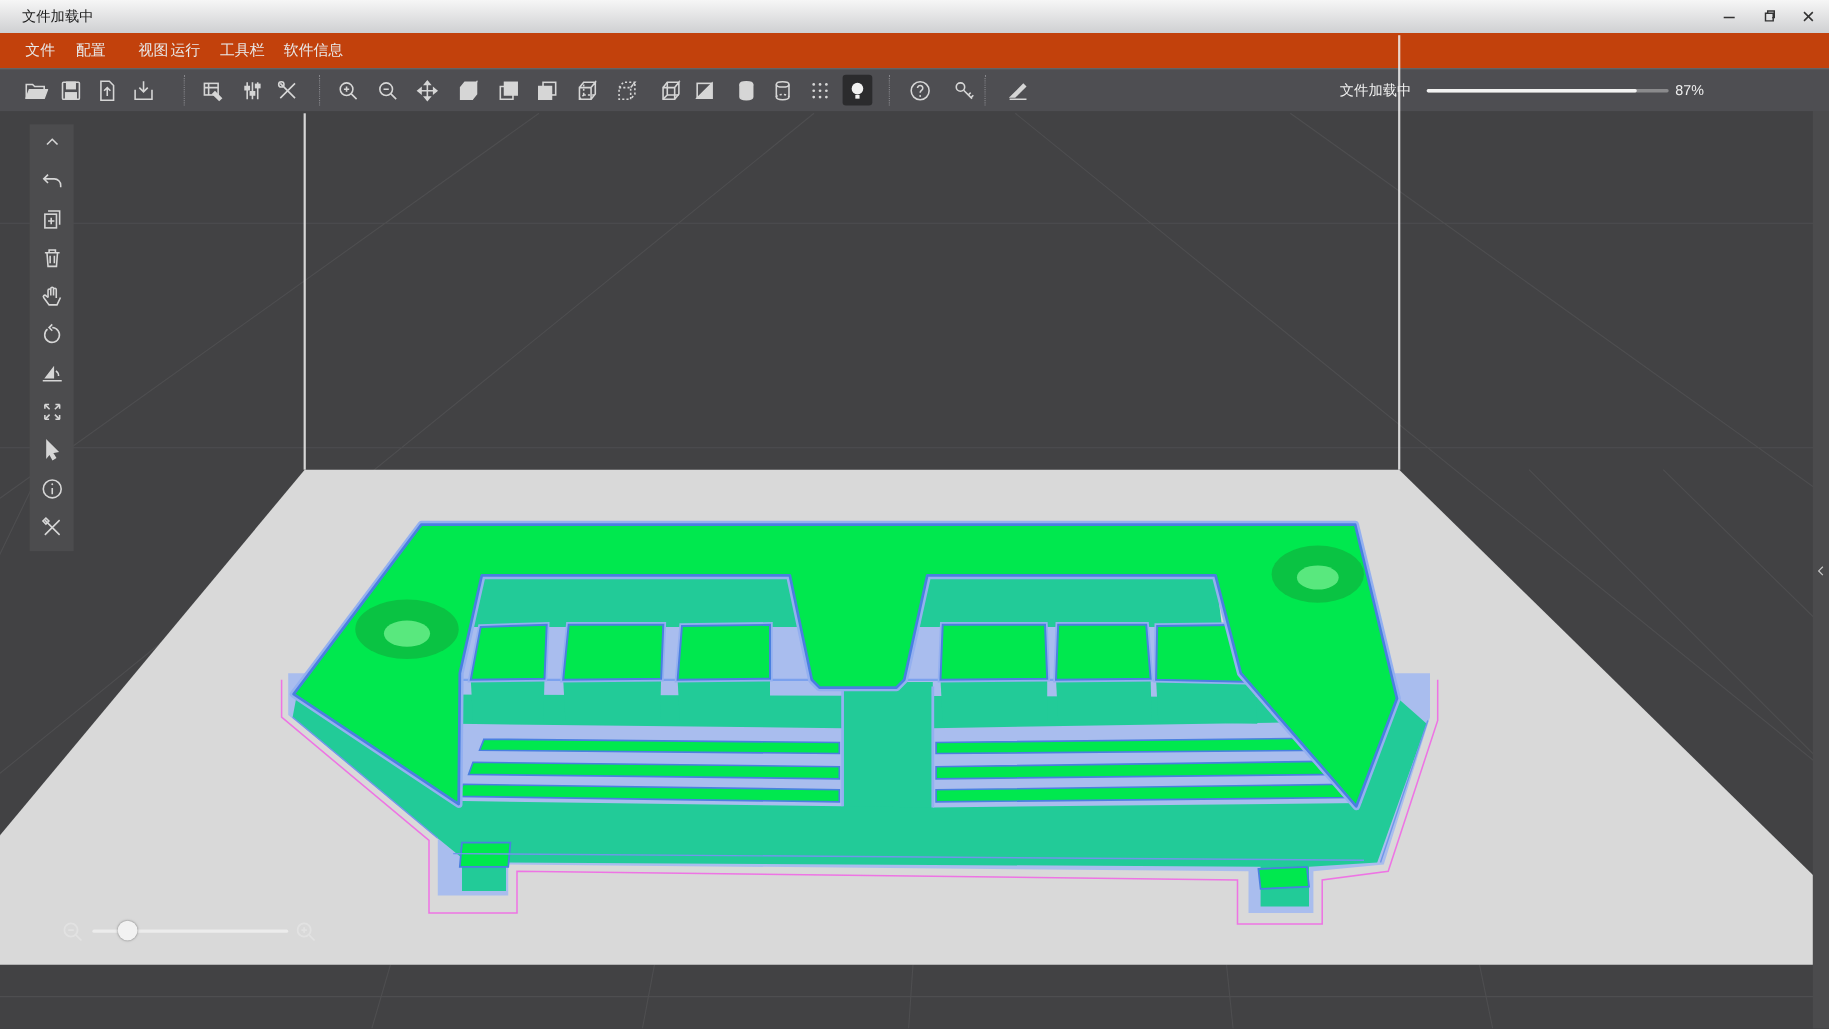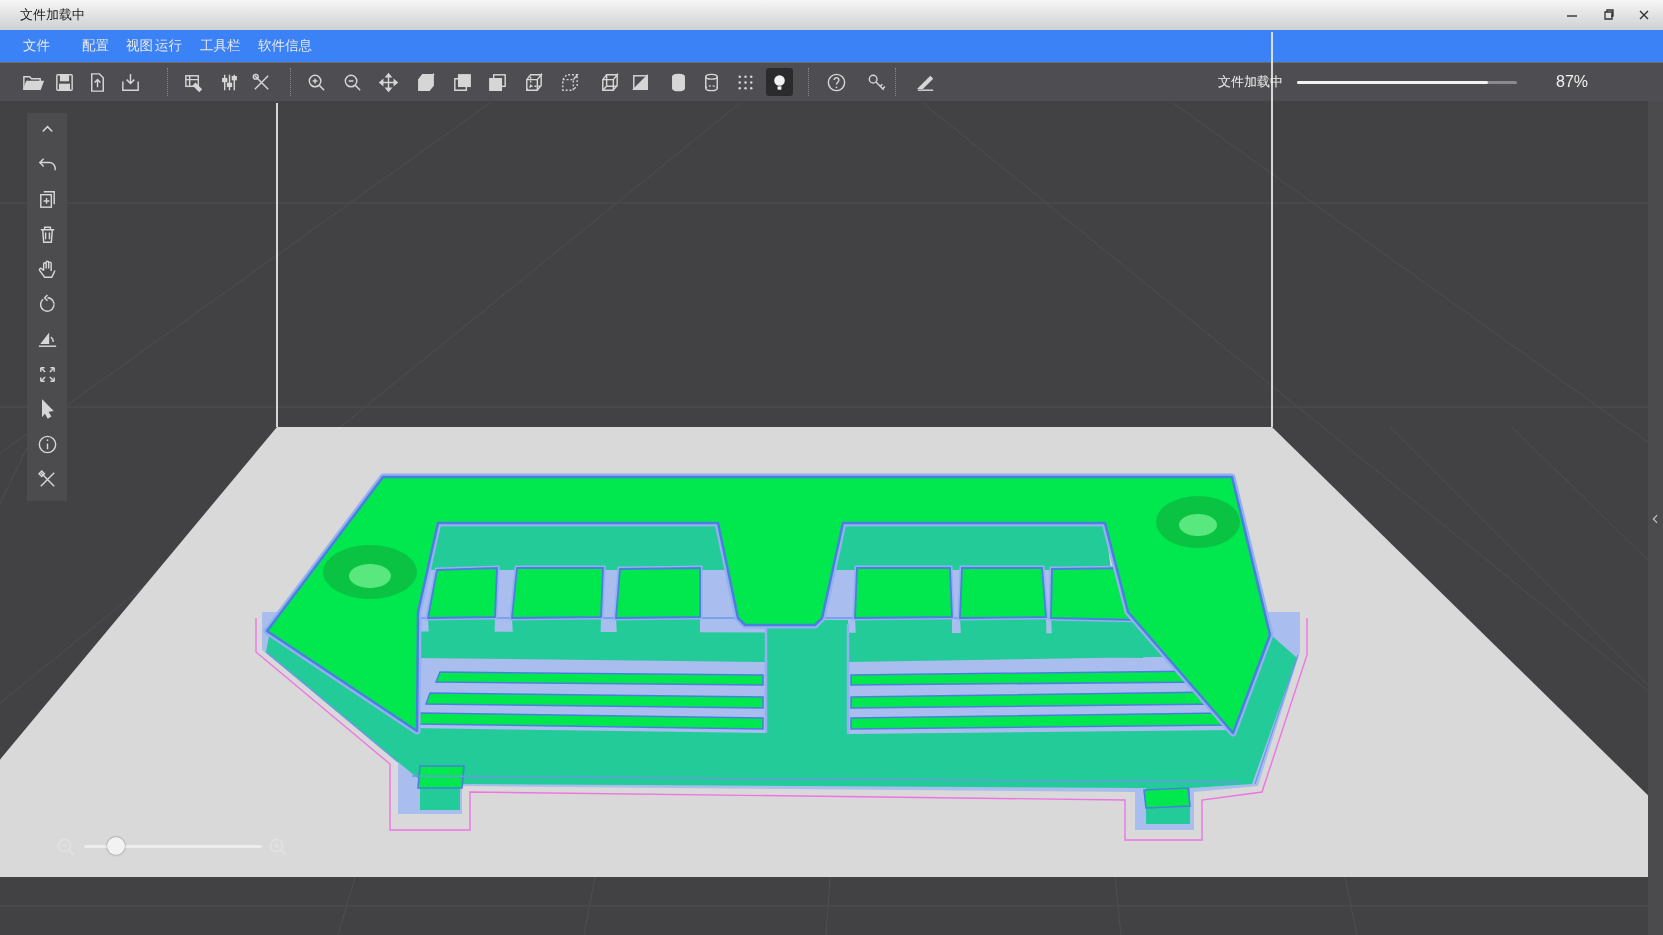--- a/index.html
+++ b/index.html
@@ -6,32 +6,32 @@
     --bg:#424244; --bed:#d9d9d9; --top:#00e84e; --wall:#22cb98; --base:#a9bdee;
     --outline:#4a7fe0; --halo:#94b0f0; --brim:#ee74e4; --ico:#d6d6d6;
   }
   html,body{margin:0;padding:0;width:1663px;height:935px;overflow:hidden;
     background:var(--bg);font-family:"Liberation Sans",sans-serif;}
   .titlebar{position:absolute;left:0;top:0;width:1663px;height:30px;
     background:linear-gradient(#f6f6f6,#cfd0d2);border-bottom:1px solid #9a9a9a;z-index:10;}
   .title-text{position:absolute;left:20px;top:0;line-height:30px;font-size:13px;color:#1c1c1c;}
   .win-controls{position:absolute;right:8px;top:0;height:30px;display:flex;align-items:center;gap:14px;}
   .win-btn{width:22px;height:22px;display:flex;align-items:center;justify-content:center;cursor:default;}
-  .menubar{position:absolute;left:0;top:30px;width:1663px;height:32px;background:#3b82f6;z-index:10;}
+  .menubar{position:absolute;left:0;top:30px;width:1663px;height:32px;background:#c2410c;z-index:10;}
   .menu-item{position:absolute;top:0;line-height:32px;font-size:13.5px;color:#e8e8e8;cursor:default;}
   .toolbar{position:absolute;left:0;top:62px;width:1663px;height:38px;background:#4e4e52;
     border-top:1px solid #6a6a6d;z-index:10;}
   .tool-icon{position:absolute;top:5px;width:27px;height:28px;display:flex;align-items:center;
     justify-content:center;border-radius:3px;}
   .tool-icon.active{background:#2b2b2d;}
   .tool-sep{position:absolute;top:5px;height:28px;border-left:1px dotted #85858a;width:0;}
   .pg-label{position:absolute;left:1218px;top:0;line-height:38px;font-size:13px;color:#f0f0f0;}
   .pg-track{position:absolute;left:1297px;top:18px;width:220px;height:3px;background:#8a8a8c;border-radius:2px;}
   .pg-fill{height:3px;background:#f2f2f2;border-radius:2px;}
-  .pg-pct{position:absolute;left:1523px;top:0;line-height:38px;font-size:16px;color:#f0f0f0;margin-left:33px;}
+  .pg-pct{position:absolute;left:1523px;top:0;line-height:38px;font-size:13px;color:#f0f0f0;}
   .viewport{position:absolute;left:0;top:100px;width:1663px;height:835px;}
   svg.scene{position:absolute;left:0;top:0;}
   .grid{stroke:#4e4e50;stroke-width:1;fill:none;}
   .c-bg{fill:var(--bg);} .c-bed{fill:var(--bed);} .c-top{fill:var(--top);}
   .c-wall{fill:var(--wall);} .c-base{fill:var(--base);} .s-halo{stroke:var(--halo);}
   .left-tools{position:absolute;left:27px;top:13px;width:40px;background:#4c4c4e;
     display:flex;flex-direction:column;align-items:center;padding:4px 0 10px 0;gap:11px;z-index:5;}
   .side-icon{width:24px;height:24px;display:flex;align-items:center;justify-content:center;}
   .right-strip{position:absolute;right:0;top:0;width:15px;height:835px;background:#4b4b4d;z-index:5;}
   .right-chevron{position:absolute;right:1px;top:408px;width:13px;height:22px;}
@@ -61,21 +61,21 @@
     <span class="win-btn">
       <svg width="14" height="14" viewBox="0 0 14 14">
           <path d="M3 3l8 8M11 3l-8 8" stroke="#333" stroke-width="1.4" fill="none"></path>
         </svg>
     </span>
   </div>
 </div>
 
 <div class="menubar" id="menubar">
     <span class="menu-item" style="left: 23px;">文件</span>
-    <span class="menu-item" style="left: 82px;">配置</span>
+    <span class="menu-item" style="left: 69px;">配置</span>
     <span class="menu-item" style="left: 126px;">视图</span>
     <span class="menu-item" style="left: 155px;">运行</span>
     <span class="menu-item" style="left: 200px;">工具栏</span>
     <span class="menu-item" style="left: 258px;">软件信息</span>
   </div>
 
 <div class="toolbar" id="toolbar">
   <span class="pg-label">文件加载中</span>
   <div class="pg-track">
     <div class="pg-fill" id="pg-fill" style="width: 191px;"></div>

